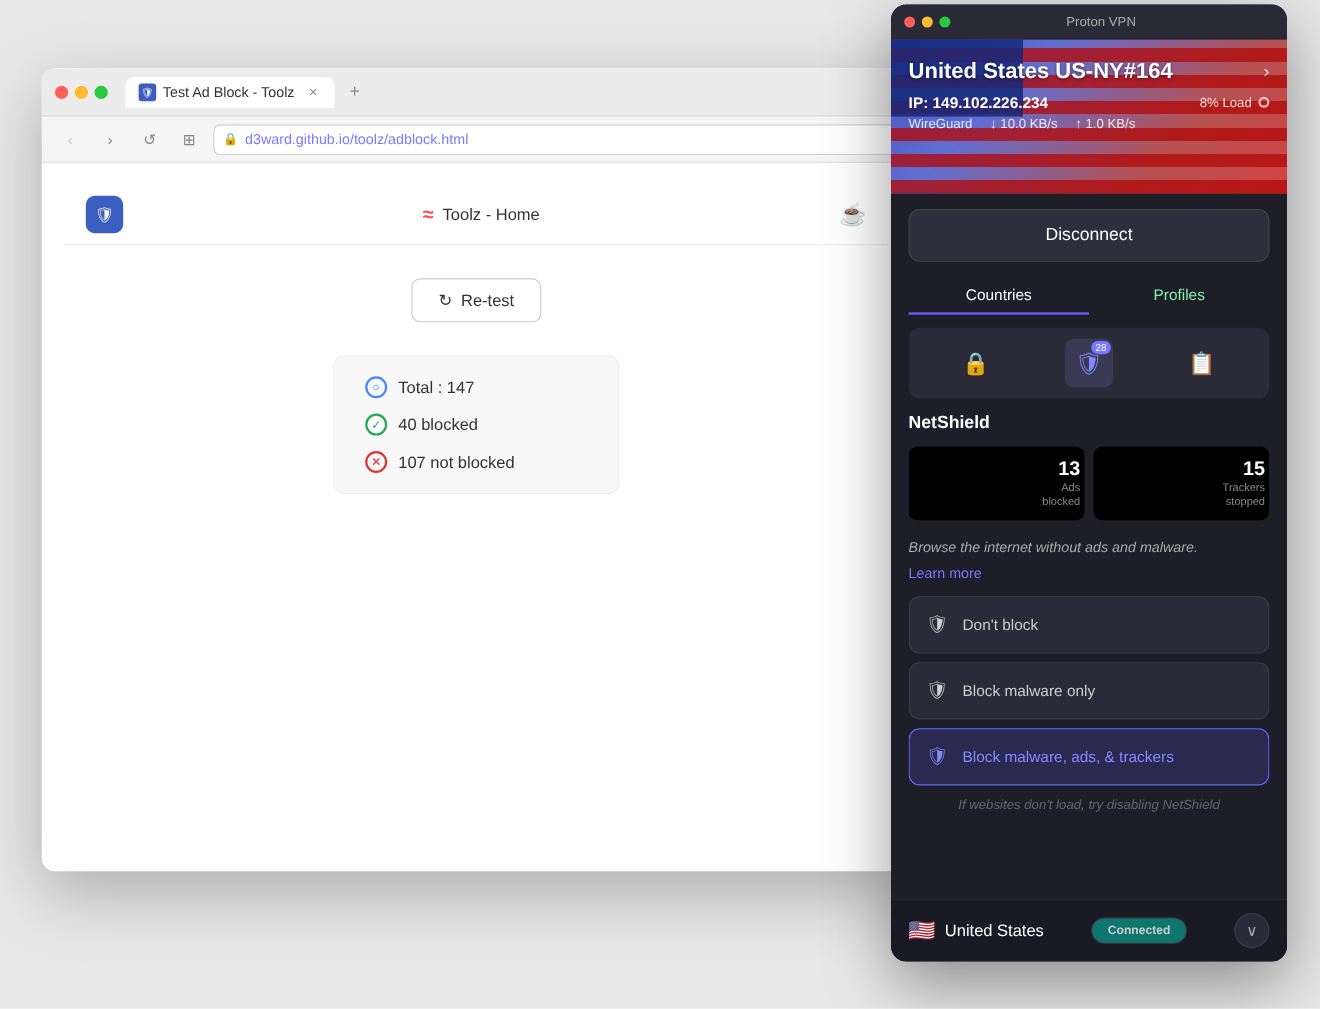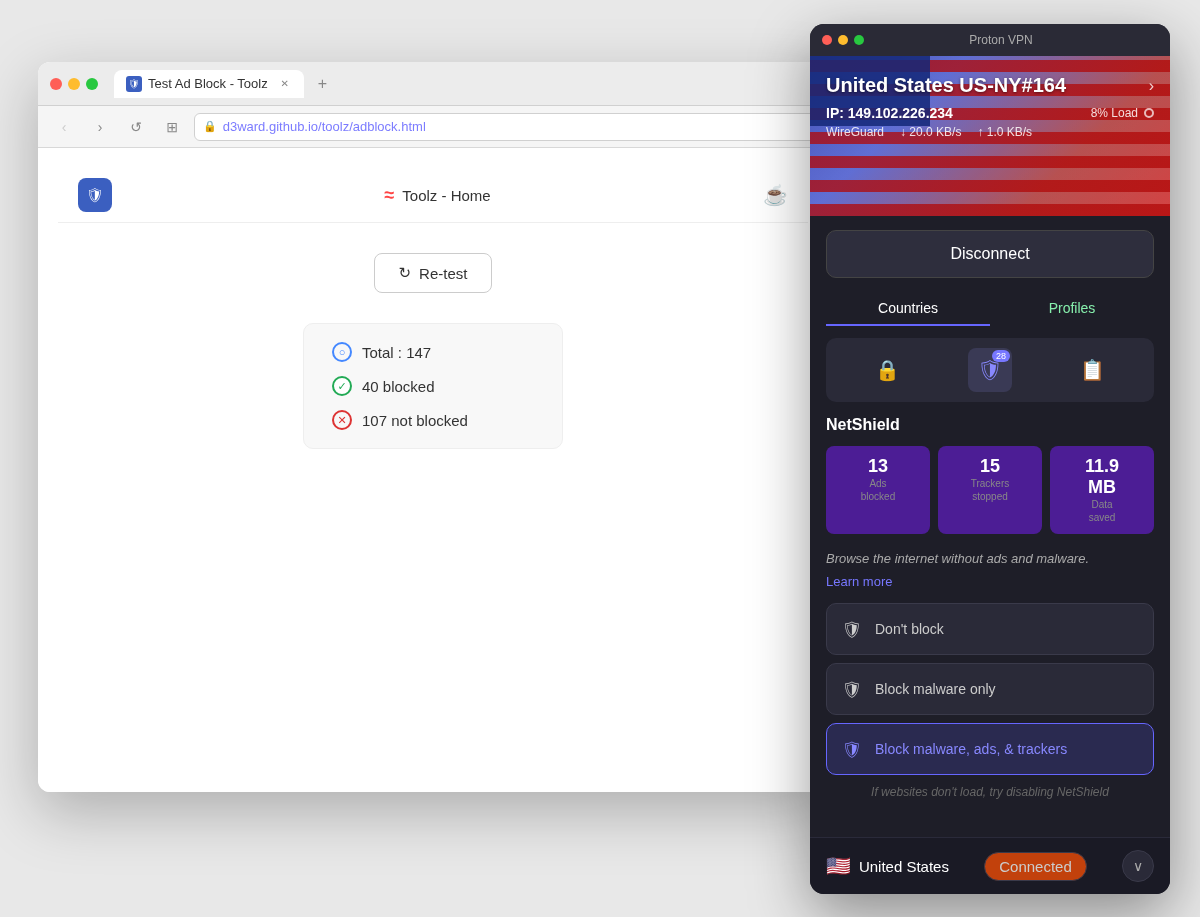--- a/index.html
+++ b/index.html
@@ -242,21 +242,21 @@
       font-size: 11px;
       flex-shrink: 0;
     }
     .dot-blue { border: 2px solid #4488ff; color: #4488ff; }
     .dot-green { border: 2px solid #22aa55; color: #22aa55; background: #fff; }
     .dot-red { border: 2px solid #dd3333; color: #dd3333; }
 
     
     .vpn-panel {
       position: absolute;
-      top: 24px;
+      top: 4px;
       right: 30px;
       width: 360px;
       height: 870px;
       background: #1e1e28;
       border-radius: 14px;
       box-shadow: 0 20px 60px rgba(0,0,0,0.4);
       overflow: hidden;
       display: flex;
       flex-direction: column;
     }
@@ -277,21 +277,21 @@
       flex: 1;
       text-align: center;
       font-size: 12px;
       color: #aaa;
       margin-right: 26px;
     }
 
     
     .vpn-hero {
       position: relative;
-      height: 160px;
+      height: 140px;
       background: linear-gradient(135deg, #2233aa 0%, #4455cc 30%, #aa3333 70%, #cc2222 100%);
       overflow: hidden;
     }
     .hero-flag-stripes {
       position: absolute;
       top: 0; left: 0; right: 0; bottom: 0;
     }
     .hero-flag-stripes::before {
       content: '';
       position: absolute;
@@ -449,24 +449,24 @@
       color: #fff;
       margin-bottom: 12px;
     }
     .netshield-stats {
       display: flex;
       gap: 8px;
       margin-bottom: 16px;
     }
     .stat-box {
       flex: 1;
-      background: #4c1d95;
+      background: #000000;
       border-radius: 8px;
-      padding: 10px 25px;
-      text-align: center;
+      padding: 10px 4px;
+      text-align: right;
     }
     .stat-num {
       font-size: 18px;
       font-weight: 700;
       color: #fff;
       display: block;
     }
     .stat-label {
       font-size: 10px;
       color: #888;
@@ -535,26 +535,27 @@
     }
     .bottom-country {
       display: flex;
       align-items: center;
       gap: 8px;
       font-size: 15px;
       color: #fff;
     }
     .flag-emoji { font-size: 20px; }
     .connected-badge {
-      background: #c2410c;
+      background: #0f766e;
       border: 1px solid #3a3a4a;
       border-radius: 20px;
       padding: 5px 14px;
-      font-size: 15px;
+      font-size: 11px;
       color: #ccc;
+      font-weight: bold;
     }
     .chevron-btn {
       width: 32px;
       height: 32px;
       background: #2a2a38;
       border: 1px solid #3a3a4a;
       border-radius: 50%;
       display: flex;
       align-items: center;
       justify-content: center;
@@ -656,21 +657,21 @@
           <span>149.102.226.234</span>
         </span>
         <span class="hero-load">
           <span>8% Load</span>
           <span class="load-dot"></span>
         </span>
       </div>
       <div class="hero-row3">
         <span class="hero-protocol">WireGuard</span>
         <span class="hero-speed">
-          <span>↓ 20.0 KB/s</span>
+          <span>↓ 10.0 KB/s</span>
         </span>
         <span class="hero-speed">
           <span>↑ 1.0 KB/s</span>
         </span>
       </div>
     </div>
   </div>
 
   <div class="disconnect-btn">Disconnect</div>
 
@@ -697,24 +698,20 @@
 
     <div class="netshield-stats">
       <div class="stat-box">
         <span class="stat-num">13</span>
         <span class="stat-label">Ads<br>blocked</span>
       </div>
       <div class="stat-box">
         <span class="stat-num">15</span>
         <span class="stat-label">Trackers<br>stopped</span>
       </div>
-      <div class="stat-box">
-        <span class="stat-num">11.9 MB</span>
-        <span class="stat-label">Data<br>saved</span>
-      </div>
     </div>
 
     <div class="netshield-desc">Browse the internet without ads and malware.</div>
     <div class="learn-more">Learn more</div>
 
     <div class="filter-option">
       <span class="filter-icon">🛡</span>
       <span>Don't block</span>
     </div>
 

